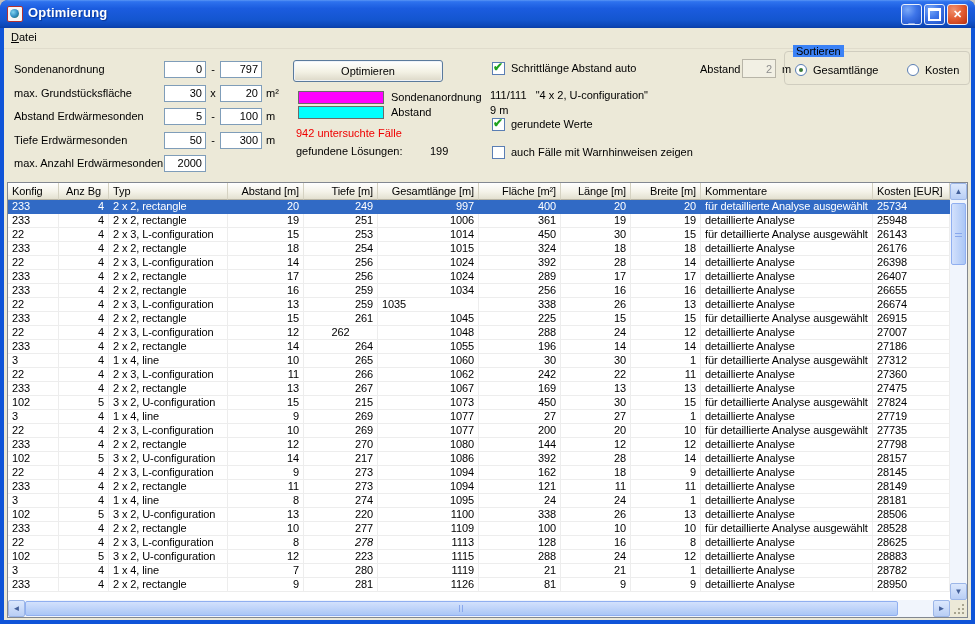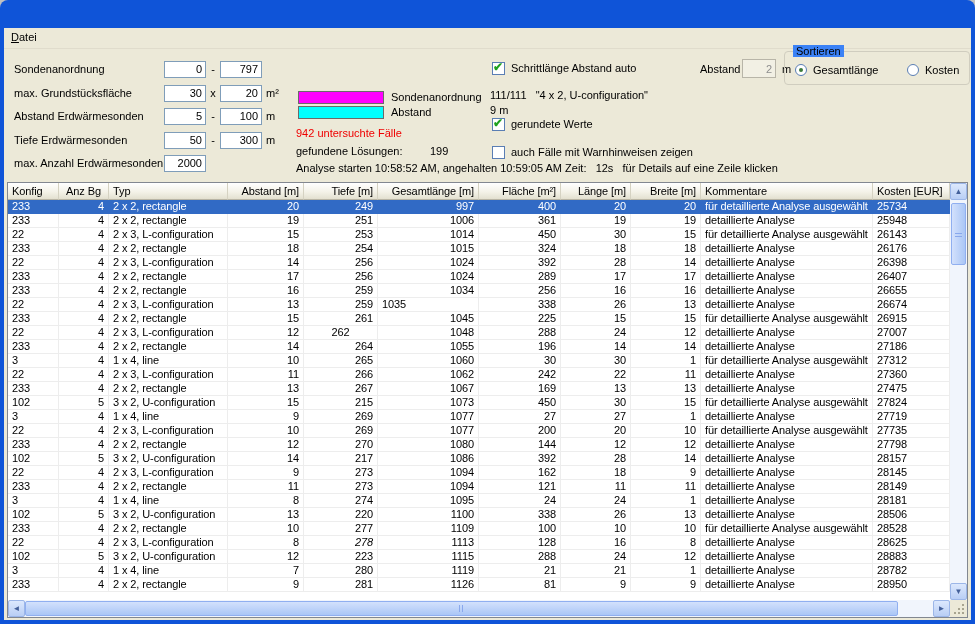--- a/index.html
+++ b/index.html
@@ -86,20 +86,33 @@
   .thumb .griph{width:6px;height:7px;background:repeating-linear-gradient(90deg,#89a8ec 0 1px,rgba(0,0,0,0) 1px 3px);}
   #corner{position:absolute;left:942px;top:417px;width:17px;height:17px;background:#ece9d8;}
   #corner::after{content:'';position:absolute;width:2px;height:2px;background:#a8a490;right:3px;bottom:3px;
     box-shadow:0 -4px #a8a490,-4px 0 #a8a490,0 -8px #a8a490,-4px -4px #a8a490,-8px 0 #a8a490;}
   .lbl{position:absolute;white-space:nowrap;}
 </style>
 </head>
 <body>
 
 <div id="win">
+  <div id="titlebar">
+    <div id="appicon"></div>
+    <div id="title-text">Optimierung</div>
+    <div class="capbtn blue" id="btn-min">
+        <span>_</span>
+      </div>
+    <div class="capbtn blue" id="btn-max">
+        <span></span>
+      </div>
+    <div class="capbtn" id="btn-close">
+        <span>✕</span>
+      </div>
+  </div>
 
   <div id="client">
     <div id="menubar"><div class="menu-item"><u>D</u>atei</div></div>
 
     <div id="param-rows">
         <div class="prow" style="top: 32px;">
           <div class="plabel">Sondenanordnung</div>
           <input class="pfield" value="0" style="">
           <div class="psep">-</div>
           <input class="pfield" value="797" style="">
@@ -124,36 +137,36 @@
           <div class="psep">-</div>
           <input class="pfield" value="300" style="">
           <div class="punit">m</div>
         </div>
         <div class="prow" style="top: 126px;">
           <div class="plabel">max. Anzahl Erdwärmesonden</div>
           <input class="pfield" value="2000" style="">
         </div>
       </div>
 
+    <button class="xp-btn">Optimieren</button>
 
     <div id="legend">
         <div class="legend-row" style="left: 294px; top: 62px;">
           <div class="swatch" style="background: rgb(255, 0, 255);"></div>
           <div>Sondenanordnung</div>
         </div>
         <div class="legend-row" style="left: 294px; top: 77px;">
           <div class="swatch" style="background: rgb(0, 255, 255);"></div>
           <div>Abstand</div>
         </div>
       </div>
 
     <div id="examined">942 untersuchte Fälle</div>
     <div id="solutions-label">gefundene Lösungen:</div>
     <div id="solutions-value">199</div>
-    <div id="analysis-line">Analyse starten 10:58:52 AM, angehalten 10:59:05 AM Zeit:   12s   für Details auf eine Zeile klicken</div>
 
     <div id="checkboxes">
         <div class="cbrow" style="left: 488px; top: 33px;">
           <div class="cbbox">
             <span class="check">✔</span>
           </div>
           <div>Schrittlänge Abstand auto</div>
         </div>
         <div class="cbrow" style="left: 488px; top: 89px;">
           <div class="cbbox">

